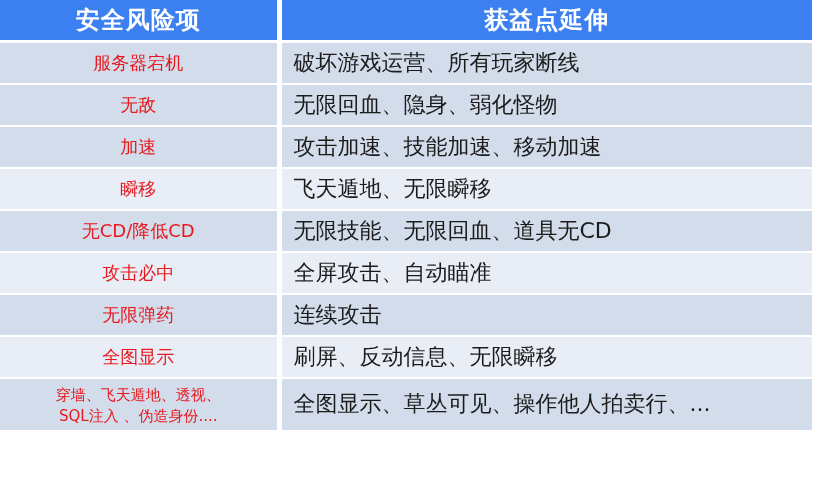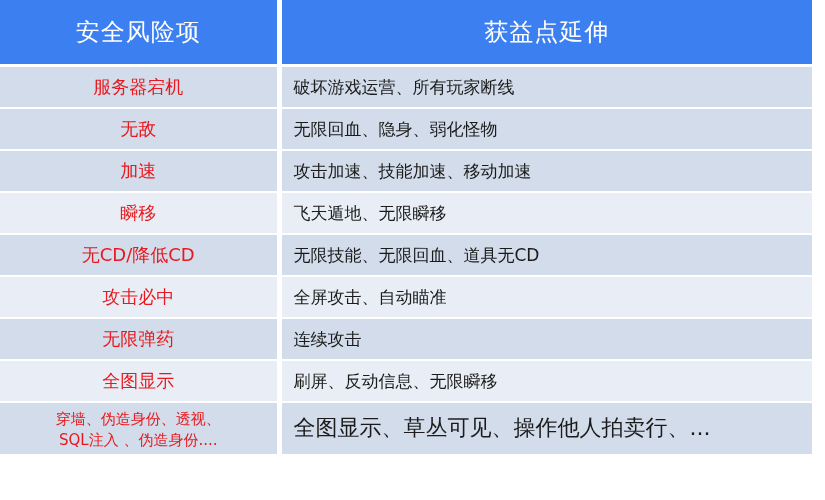--- a/index.html
+++ b/index.html
@@ -28,25 +28,25 @@
     background: #ffffff;
   }
 
   table.risk-table col.col-risk { width: 279px; }
   table.risk-table col.col-benefit { width: 533px; }
 
   
   thead tr.header-row th {
     background: #3b7ff0;
     color: #ffffff;
-    font-weight: normal;
+    font-weight: bold;
     font-size: 24px;
     height: 40px;
     line-height: 40px;
-    padding: 12px;
+    padding: 0;
     text-align: center;
     letter-spacing: 1px;
     border: 0;
     border-bottom: 3px solid #ffffff;
   }
   thead tr.header-row th.th-risk {
     border-right: 5px solid #ffffff;
   }
 
   
@@ -65,21 +65,21 @@
     text-align: center;
     color: #e8191e;
     font-size: 18px;
     border-right: 5px solid #ffffff !important;
     line-height: 1.15;
   }
 
   td.cell-benefit {
     text-align: left;
     color: #1b1b1b;
-    font-size: 17px;
+    font-size: 22px;
     padding-left: 12px !important;
     line-height: 1.2;
   }
 
   
   tbody tr.last-row td {
     height: 49px;
     border-bottom: 0;
   }
   tbody tr.last-row td.cell-risk {
@@ -147,21 +147,21 @@
         <td class="cell-benefit">连续攻击</td>
       </tr>
 
       <tr class="data-row row-even">
         <td class="cell-risk">全图显示</td>
         <td class="cell-benefit">刷屏、反动信息、无限瞬移</td>
       </tr>
 
       <tr class="data-row row-odd last-row">
         <td class="cell-risk">
-          <span class="risk-line">穿墙、伪造身份、透视、</span>
+          <span class="risk-line">穿墙、飞天遁地、透视、</span>
           <span class="risk-line">SQL注入 、伪造身份....</span>
         </td>
         <td class="cell-benefit">全图显示、草丛可见、操作他人拍卖行、...</td>
       </tr>
 
     </tbody>
   </table>
 
 </div>
 

